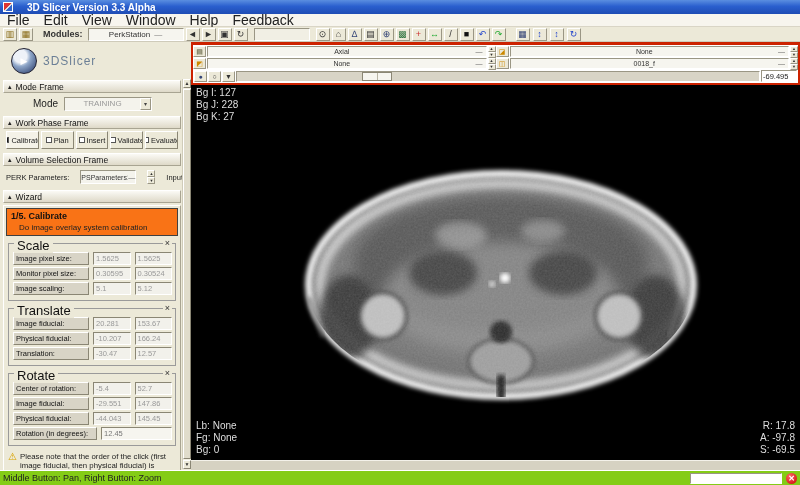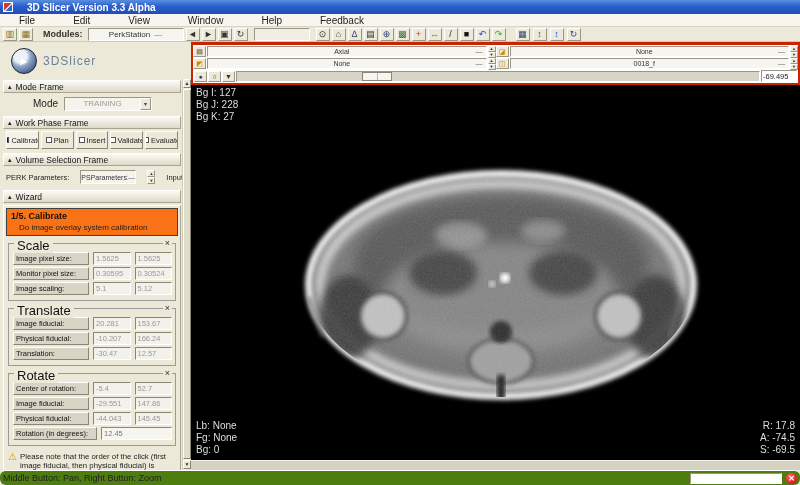--- a/index.html
+++ b/index.html
@@ -5,21 +5,21 @@
   * { margin:0; padding:0; box-sizing:border-box; }
   html,body { width:800px; height:485px; overflow:hidden; font-family:"Liberation Sans",sans-serif; }
   #app { position:relative; width:800px; height:485px; background:#ece9d8; font-family:"Liberation Sans",sans-serif; }
 
   
   .titlebar { position:absolute; left:0; top:0; width:800px; height:14px;
     background:linear-gradient(180deg,#5a8ee0 0%,#2a5fce 45%,#1e4cb4 100%);
     display:flex; align-items:center; gap:14px; padding:0 3px; color:#fff; font-size:10px; font-weight:bold; }
   .app-icon { width:10px; height:10px; background:linear-gradient(135deg,#d33 0 45%,#ddd 45% 60%,#36c 60%); border:1px solid #fff; flex:0 0 auto; }
   .menubar { position:absolute; left:0; top:14px; width:800px; height:13px; background:#f7f5ee; border-bottom:1px solid #d9d5c6; display:flex; align-items:center; }
-  .menu-item { font-size:10px; color:#222; padding:0 19px; height:13px; line-height:13px; }
+  .menu-item { font-size:14px; color:#222; padding:0 7px; height:13px; line-height:13px; }
 
   .toolbar { position:absolute; left:0; top:27px; width:800px; height:15px; background:#ece9d8; border-bottom:1px solid #cfcbba; display:flex; align-items:center; gap:2px; padding:0 3px; }
   .tbtn { width:14px; height:13px; background:#ece9d8; border:1px solid; border-color:#fff #9a9684 #9a9684 #fff; font-size:9px; line-height:11px; text-align:center; overflow:hidden; flex:0 0 auto; }
   .tb-label { font-size:9px; color:#333; margin:0 3px 0 8px;font-weight:bold; }
   .tb-combo { width:96px; height:13px; border:1px solid; border-color:#9a9684 #fff #fff #9a9684; background:#f6f5ef; font-size:8px; color:#333; display:flex; align-items:center; justify-content:center; gap:4px; }
   .tb-combo .dash { color:#777; font-size:8px; }
   .tb-search { width:56px; height:13px; border:1px solid; border-color:#9a9684 #fff #fff #9a9684; background:#f1efe4; margin:0 4px; }
   .tb-gap { width:6px; }
 
   
@@ -92,21 +92,21 @@
 
   .viewport { flex:1; background:#000; position:relative; overflow:hidden; }
   .overlay { position:absolute; color:#dedede; font-size:10px; line-height:12px; }
   .ov-tl { left:5px; top:2px; }
   .ov-bl { left:5px; bottom:4px; }
   .ov-br { right:5px; bottom:4px; text-align:right; }
 
   .bottom-strip { flex:0 0 10px; background:#d6d2c2; border-top:1px solid #f4f2ea; }
 
   
-  .statusbar { position:absolute; left:0; top:470px; width:800px; height:15px; background:#4d7c0f; border-top:1px solid #fff; display:flex; align-items:center; padding:0 3px;border-radius:6px; }
+  .statusbar { position:absolute; left:0; top:470px; width:800px; height:15px; background:#84cc16; border-top:1px solid #fff; display:flex; align-items:center; padding:0 3px; }
   .status-text { font-size:9px; color:#222; flex:1; }
   .status-entry { width:92px; height:11px; background:#fff; border:1px solid; border-color:#9a9684 #fff #fff #9a9684; margin-right:4px; }
   .error-badge { width:11px; height:11px; border-radius:50%; background:radial-gradient(circle at 35% 30%,#f66,#c00); color:#fff; font-size:8px; line-height:11px; text-align:center; font-weight:bold; }
 </style>
 </head>
 <body>
 
 <div id="app">
 
   <div class="titlebar">
@@ -484,21 +484,21 @@
         </div>
       <div class="overlay ov-bl">
 
       <div>Lb: None</div>
           <div>Fg: None</div>
           <div>Bg: 0</div>
         </div>
       <div class="overlay ov-br">
 
       <div>R: 17.8</div>
-          <div>A: -74.5</div>
+          <div>A: -97.8</div>
           <div>S: -69.5</div>
         </div>
     </div>
 
     <div class="bottom-strip"></div>
   </div>
 
   <div class="statusbar">
     <span class="status-text">Middle Button: Pan, Right Button: Zoom</span>
     <span class="status-entry"></span>

